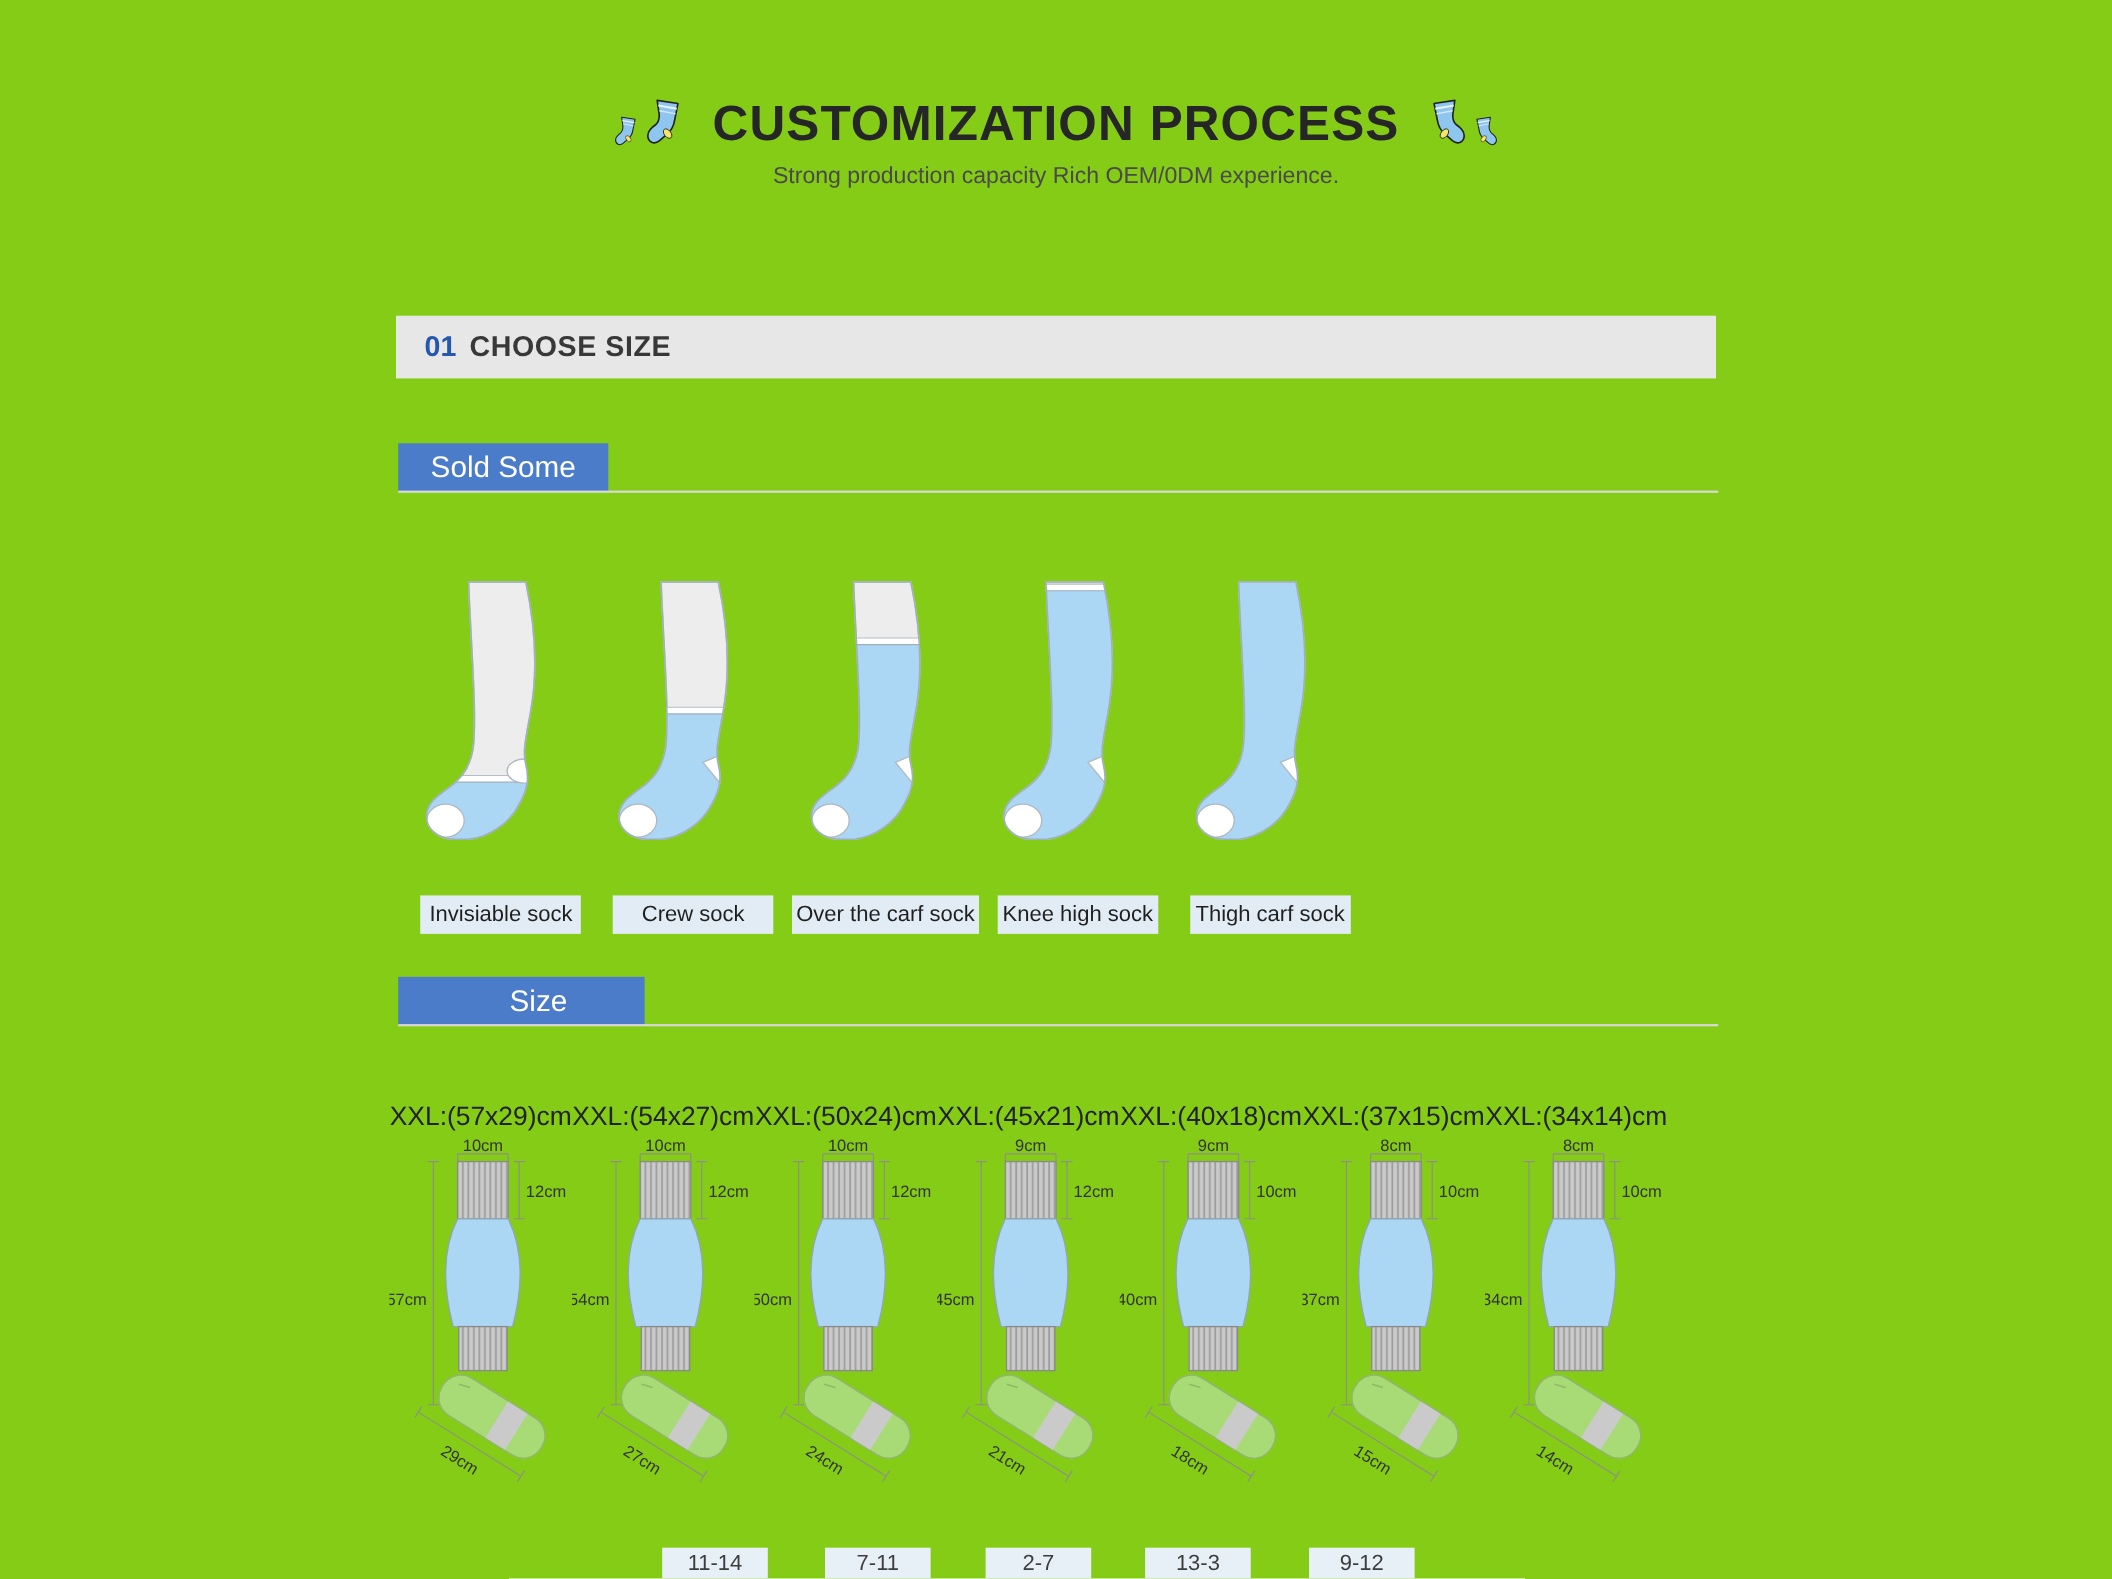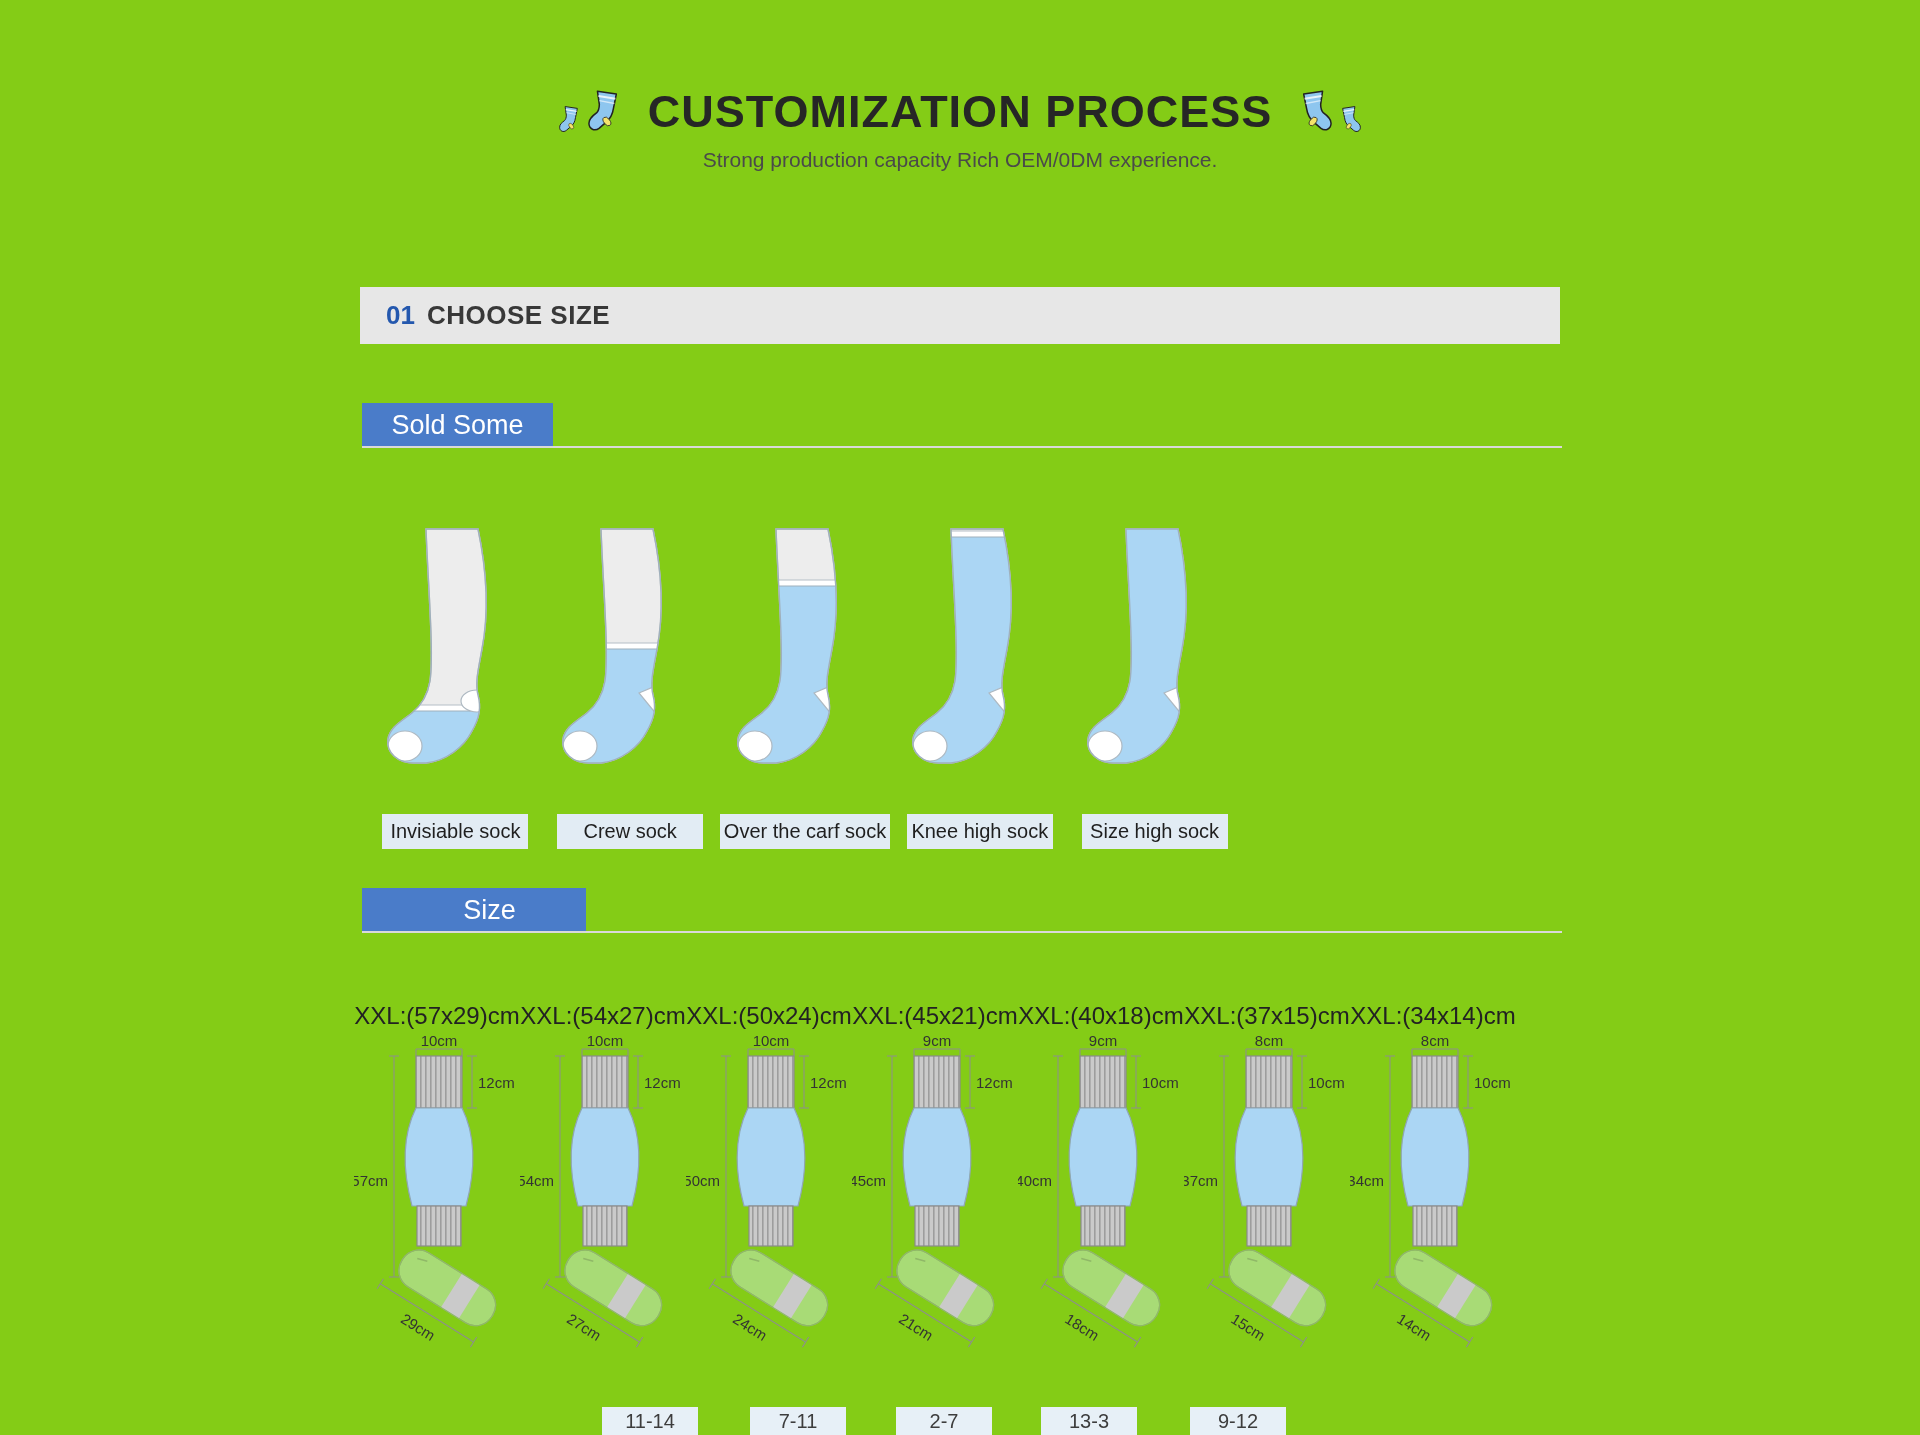--- a/index.html
+++ b/index.html
@@ -187,21 +187,21 @@
           <g transform="translate(18,5)">
             <path d="M48,4 L100,4 C108,42 112,82 104,124 C100,146 97,158 100,170 C103,182 102,192 94,206 C86,222 68,236 48,238 L36,238 C20,238 8,228 10,214 C12,202 24,196 34,188 C44,180 50,168 52,156 C56,128 50,60 48,4 Z" fill="#EDEDED" stroke="#C6C6C6" stroke-width="1.4"></path>
             <g clip-path="url(#lc6)">
               <rect x="-5" y="-8" width="160" height="270" fill="#ABD6F4"></rect>
               <path d="M86,168 L112,157 L109,196 Z" fill="#fff" stroke="#AEB9C2" stroke-width="1.2"></path>
               <ellipse cx="27" cy="221" rx="17" ry="15" fill="#fff" stroke="#AEB9C2" stroke-width="1.2"></ellipse>
             </g>
             <path d="M48,4 L100,4 C108,42 112,82 104,124 C100,146 97,158 100,170 C103,182 102,192 94,206 C86,222 68,236 48,238 L36,238 C20,238 8,228 10,214 C12,202 24,196 34,188 C44,180 50,168 52,156 C56,128 50,60 48,4 Z" fill="none" stroke="#9FB0BC" stroke-width="1.4"></path>
           </g>
         </svg>
-        <div class="sock-label">Size high sock</div>
+        <div class="sock-label">Thigh carf sock</div>
       </div>
     </div>
 
   <div class="block-head" id="size-head" style="background: rgb(74, 124, 201);">Size</div>
   <div class="head-line" id="line2"></div>
 
   <div id="size-row">
       <div class="size-col">
         <div class="size-title">XXL:(57x29)cm</div>
         <svg width="166" height="335" viewBox="0 0 166 335">

